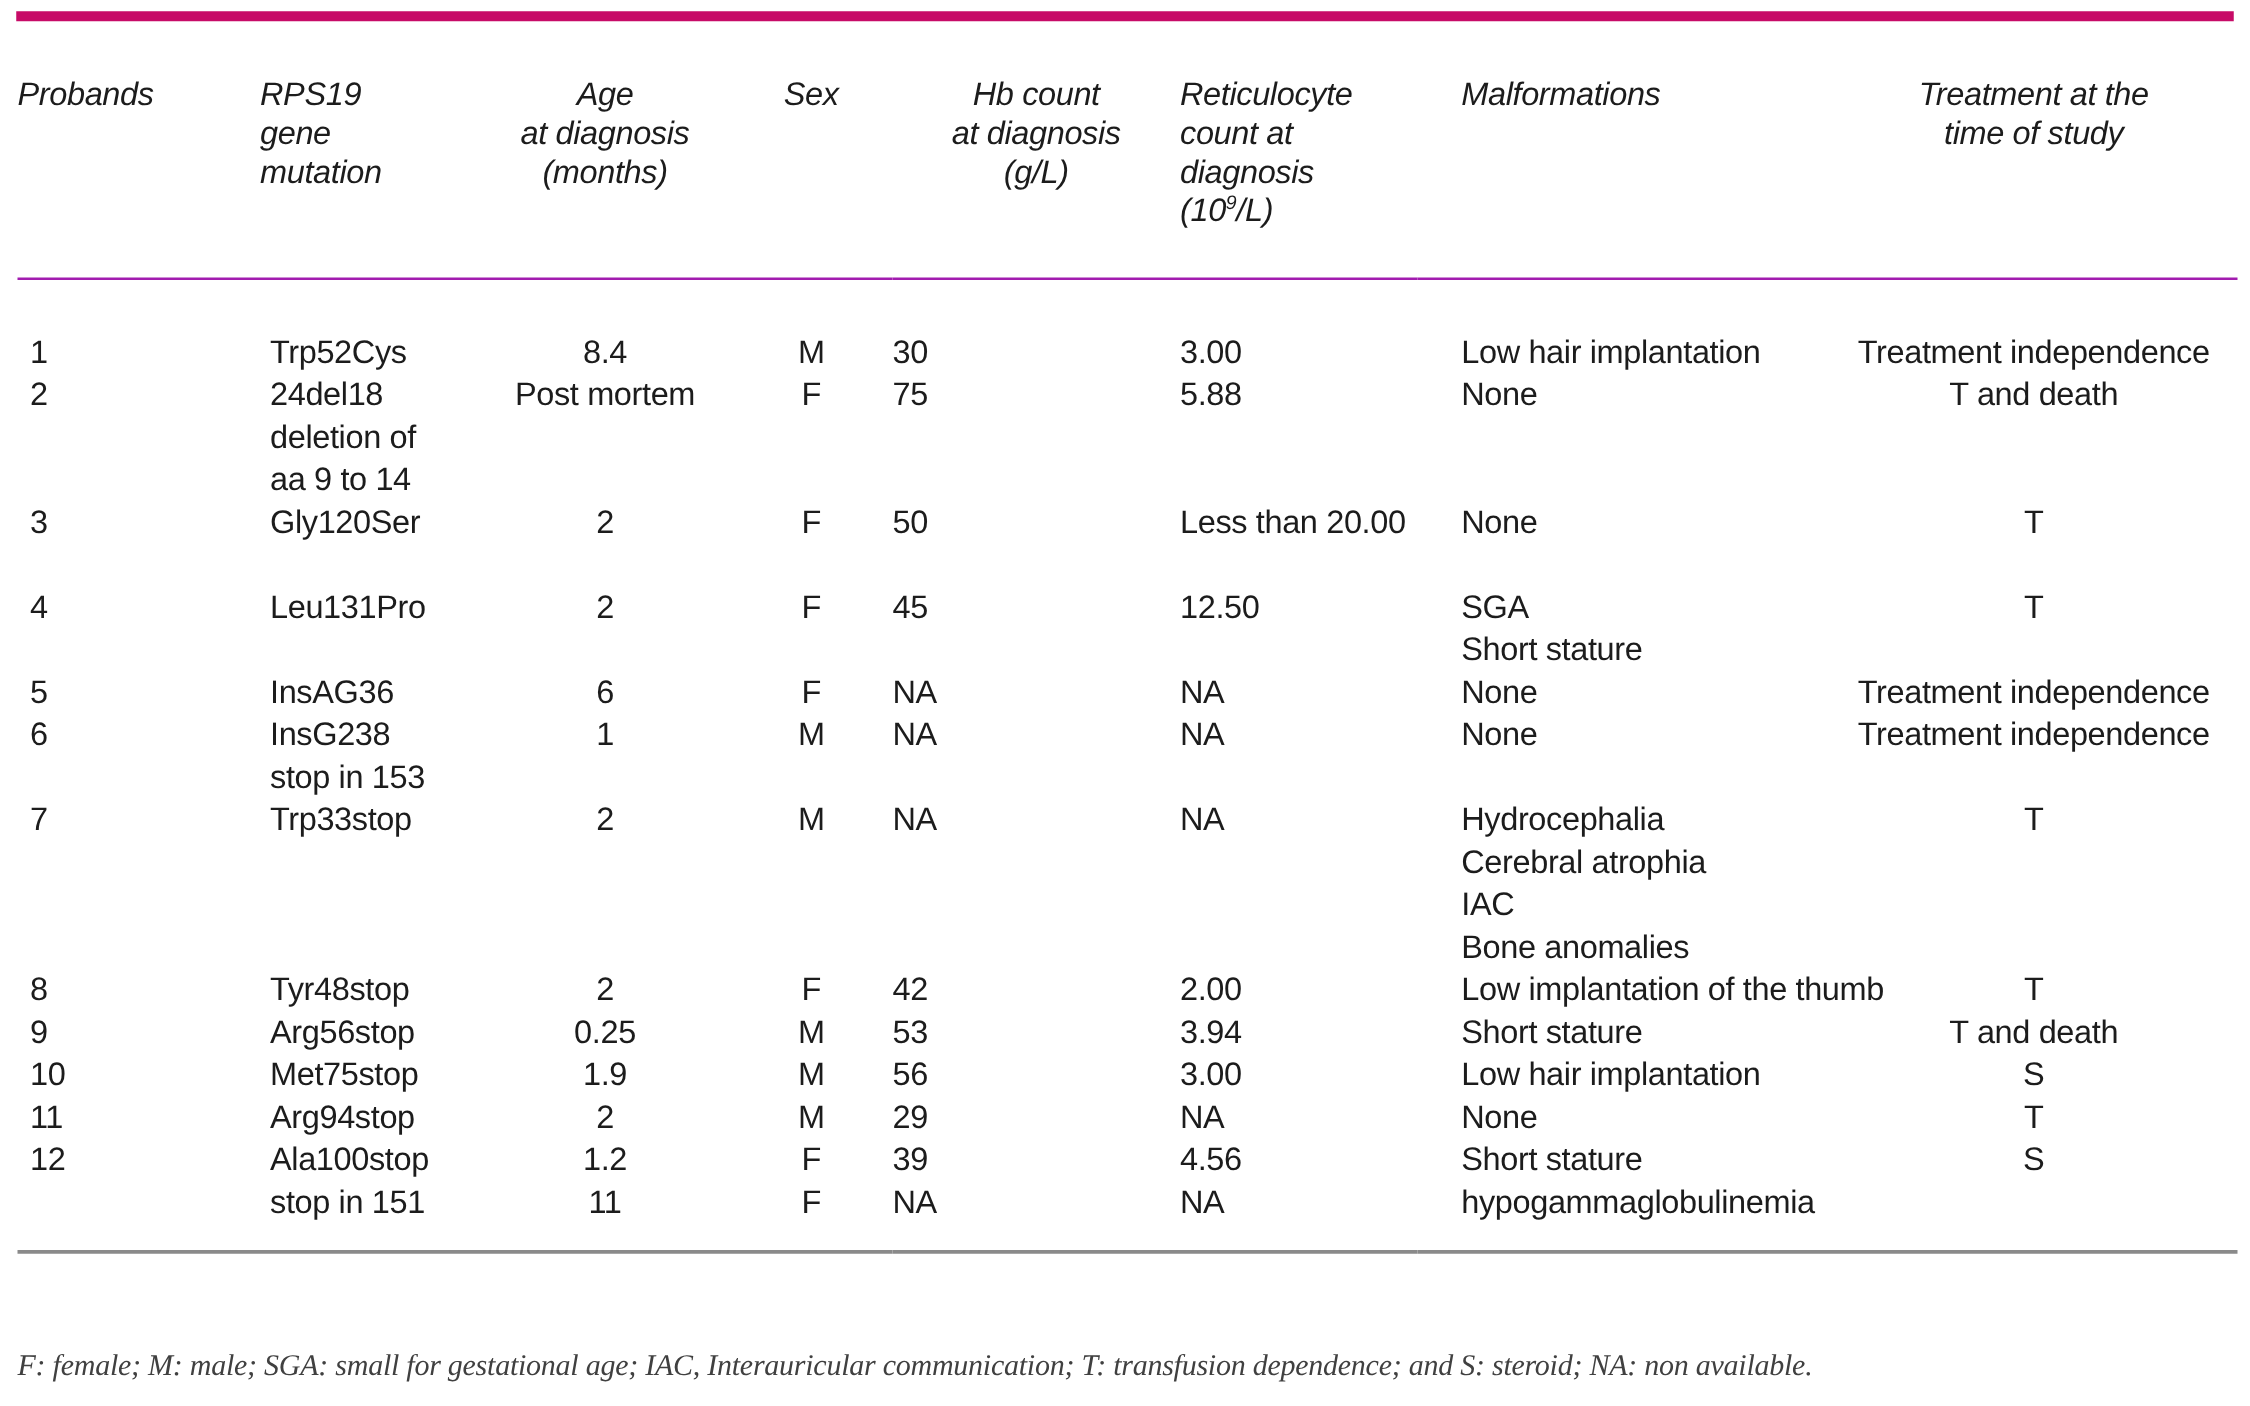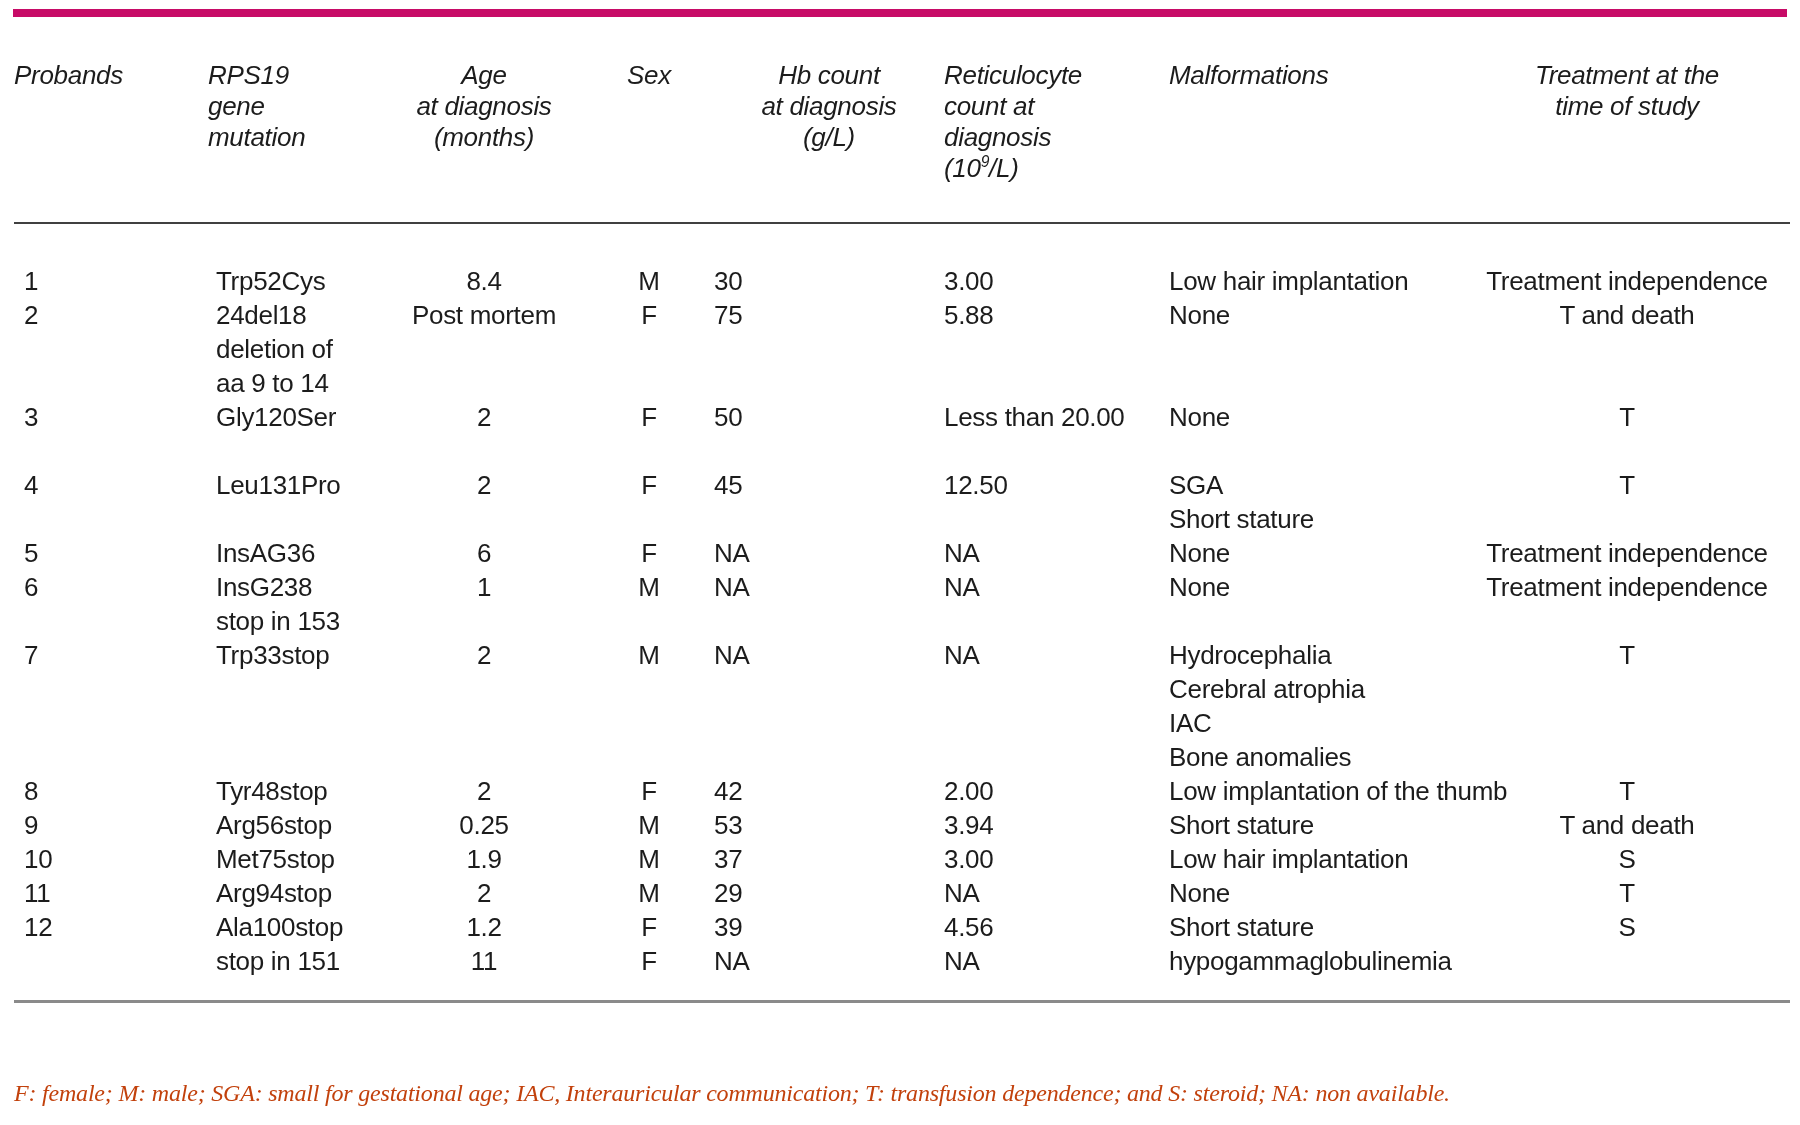--- a/index.html
+++ b/index.html
@@ -32,21 +32,21 @@
     width: 1776px;
     border-bottom: 3px solid #8a8a8a;
   }
   thead th {
     font-style: italic;
     font-weight: normal;
     font-size: 26px;
     line-height: 31px;
     vertical-align: top;
     padding: 10px 0 38px 0;
-    border-bottom: 2px solid #404040;
+    border-bottom: 2px solid #a21caf;
     letter-spacing: -0.3px;
   }
   tbody td {
     font-size: 26px;
     line-height: 34px;
     vertical-align: top;
     white-space: nowrap;
     letter-spacing: -0.3px;
     padding: 0;
   }
@@ -70,21 +70,21 @@
   .footnote {
     position: absolute;
     left: 14px;
     top: 1080px;
     width: 1776px;
     font-family: "Liberation Serif", serif;
     font-style: italic;
     font-size: 24px;
     letter-spacing: -0.2px;
     white-space: nowrap;
-    color: #c2410c;
+    color: #404040;
   }
 </style>
 </head>
 <body>
 
 <div class="accent-bar"></div>
 
 <div class="table-wrap">
   <table class="probands">
     <colgroup>
@@ -299,21 +299,21 @@
           <td class="c4">53</td>
           <td class="c5">3.94</td>
           <td class="c6">Short stature</td>
           <td class="c7">T and death</td>
         </tr>
         <tr>
           <td class="c0">10</td>
           <td class="c1">Met75stop</td>
           <td class="c2">1.9</td>
           <td class="c3">M</td>
-          <td class="c4">37</td>
+          <td class="c4">56</td>
           <td class="c5">3.00</td>
           <td class="c6">Low hair implantation</td>
           <td class="c7">S</td>
         </tr>
         <tr>
           <td class="c0">11</td>
           <td class="c1">Arg94stop</td>
           <td class="c2">2</td>
           <td class="c3">M</td>
           <td class="c4">29</td>

